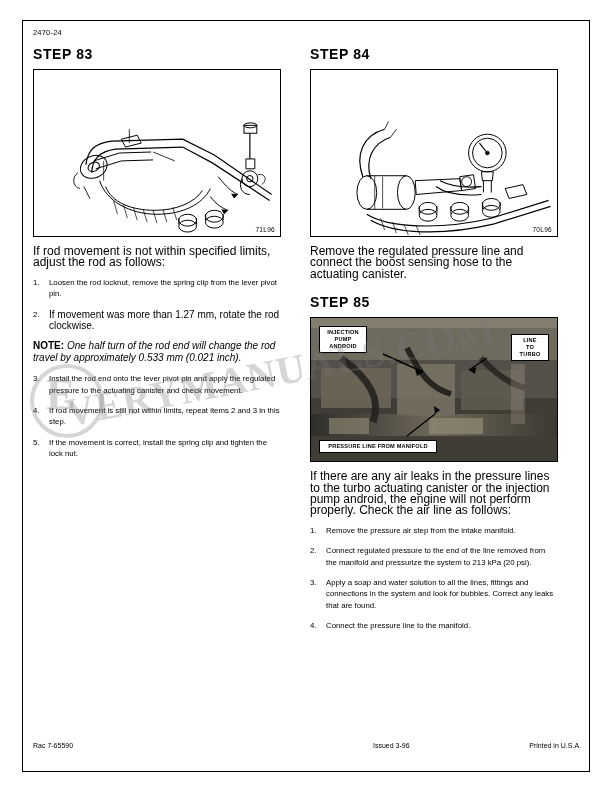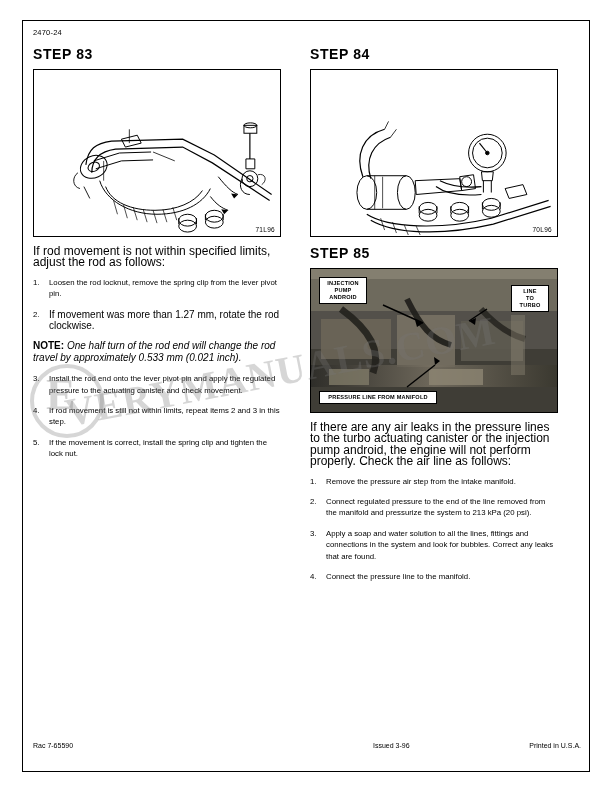--- a/index.html
+++ b/index.html
@@ -324,22 +324,23 @@
           <ellipse cx="182" cy="143" rx="9" ry="6"></ellipse>
 
           <path d="M70,150 L74,162 M82,154 L86,165 M94,157 L98,167 M106,158 L110,167" stroke-width="0.7"></path>
 
           <path d="M196,120 L214,116 L218,126 L200,130 Z"></path>
         </g>
       </svg>
       <div class="fig-code">70L96</div>
     </div>
 
-
-    <div class="step-head" style="margin-top:8px;">STEP  85</div>
+    <p class="body">Remove the regulated pressure line and connect the boost sensing hose to the actuating canister.</p>
+
+    <div class="step-head" style="margin-top:14px;">STEP  85</div>
 
     <div class="fig-box" style="height:145px;">
       <div class="photo">
         <svg class="art" viewBox="0 0 246 143" preserveAspectRatio="none">
           <defs>
             <linearGradient id="g1" x1="0" y1="0" x2="0" y2="1">
               <stop offset="0" stop-color="#8a8578"></stop>
               <stop offset="1" stop-color="#44423a"></stop>
             </linearGradient>
             <linearGradient id="g2" x1="0" y1="0" x2="1" y2="0">

